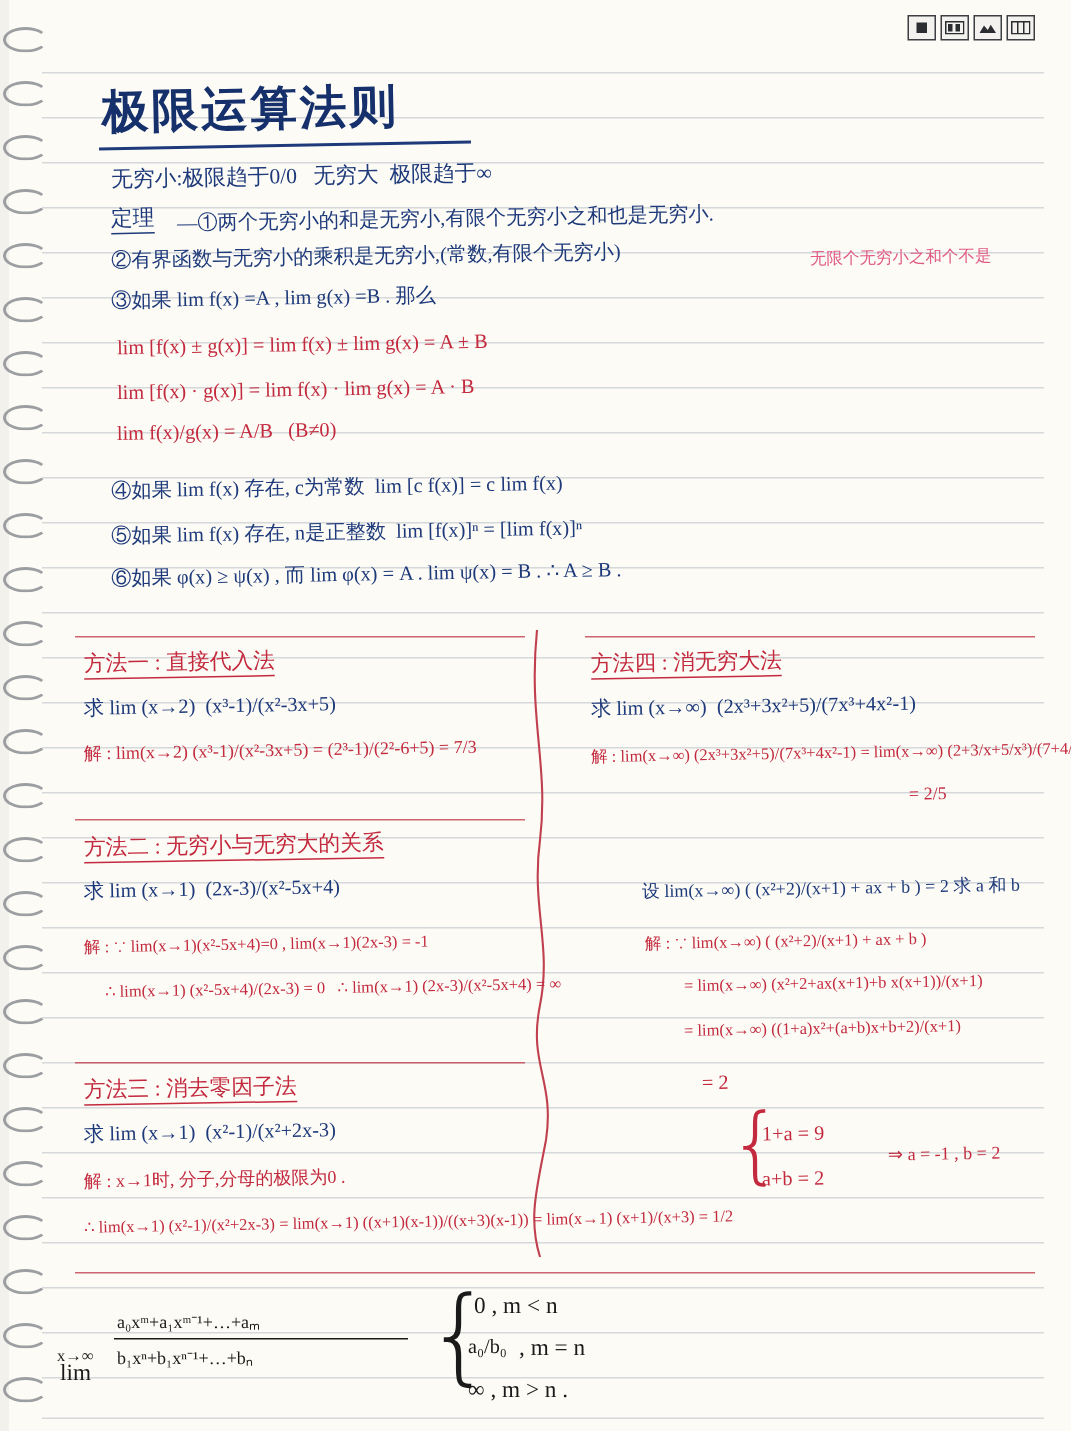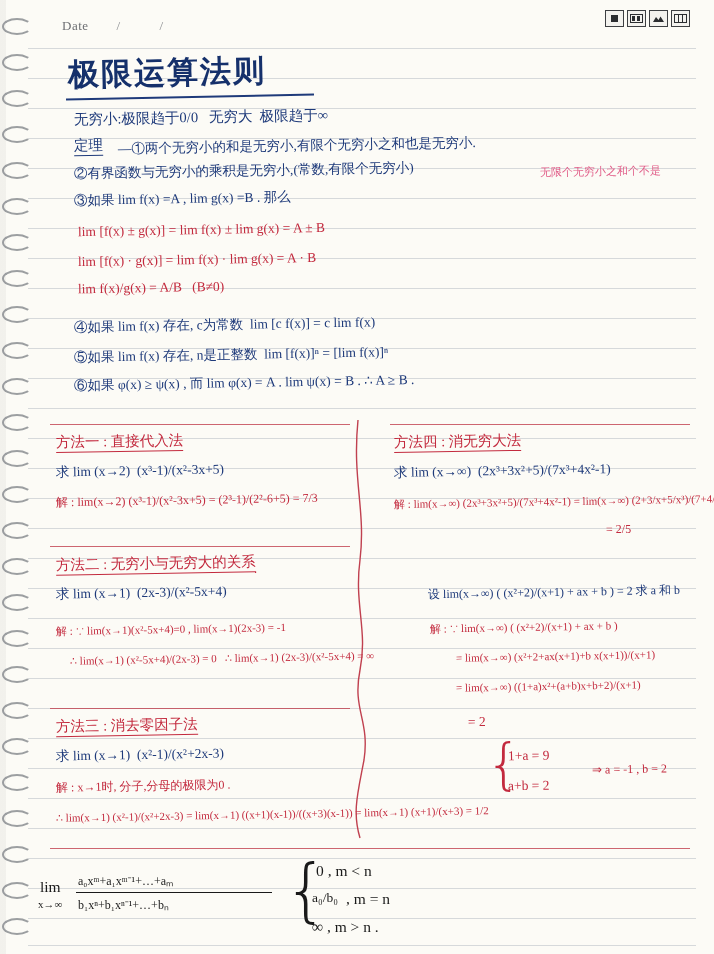--- a/index.html
+++ b/index.html
@@ -112,23 +112,20 @@
     <div class="coil" style="top:656px"></div>
     <div class="coil" style="top:692px"></div>
     <div class="coil" style="top:728px"></div>
     <div class="coil" style="top:764px"></div>
     <div class="coil" style="top:800px"></div>
     <div class="coil" style="top:836px"></div>
     <div class="coil" style="top:872px"></div>
     <div class="coil" style="top:908px"></div>
   </div>
 
-  <div class="datebar">
-    <span>Date</span><span class="slashes">/      /</span>
-  </div>
 
   <div class="topicons">
     <div class="ticon">
       <svg width="9" height="9">
           <rect x="1" y="1" width="7" height="7" fill="#2b2d30"></rect>
         </svg>
     </div>
     <div class="ticon">
       <svg width="13" height="9">
           <rect x="0.5" y="0.5" width="12" height="8" fill="none" stroke="#2b2d30"></rect>
@@ -201,21 +198,21 @@
   <div class="ink red sz11 rot" style="left:430px;top:620px;">解 : ∵ lim(x→∞) ( (x²+2)/(x+1) + ax + b )</div>
   <div class="ink red sz11 rot" style="left:456px;top:650px;">= lim(x→∞) (x²+2+ax(x+1)+b x(x+1))/(x+1)</div>
   <div class="ink red sz11 rot" style="left:456px;top:680px;">= lim(x→∞) ((1+a)x²+(a+b)x+b+2)/(x+1)</div>
   <div class="ink red sz13 rot" style="left:468px;top:714px;">= 2</div>
 
   <div class="ink red bigbrace" style="left:486px;top:742px;">{</div>
   <div class="ink red sz13 rot" style="left:508px;top:748px;">1+a = 9</div>
   <div class="ink red sz13 rot" style="left:508px;top:778px;">a+b = 2</div>
   <div class="ink red sz12 rot" style="left:592px;top:762px;">⇒ a = -1 , b = 2</div>
 
-  <div class="ink blk sz15" style="left:40px;top:878px;">lim</div>
+  <div class="ink blk sz15" style="left:40px;top:907px;">lim</div>
   <div class="ink blk sz11" style="left:38px;top:898px;">x→∞</div>
   <div class="ink blk sz12" style="left:78px;top:872px;">a₀xᵐ+a₁xᵐ⁻¹+…+aₘ</div>
   <div class="hline" style="left:76px;top:892px;width:196px;background:#1a1a1a;opacity:1;"></div>
   <div class="ink blk sz12" style="left:78px;top:896px;">b₁xⁿ+b₁xⁿ⁻¹+…+bₙ</div>
   <div class="ink blk" style="left:284px;top:864px;font-size:70px;line-height:.75;font-family:'DejaVu Sans',sans-serif;font-weight:300;">{</div>
   <div class="ink blk sz15" style="left:316px;top:862px;">0 , m &lt; n</div>
   <div class="ink blk sz13" style="left:312px;top:890px;text-align:center;">a₀/b₀</div>
   <div class="ink blk sz15" style="left:346px;top:890px;">, m = n</div>
   <div class="ink blk sz15" style="left:312px;top:918px;">∞ , m &gt; n .</div>
 

